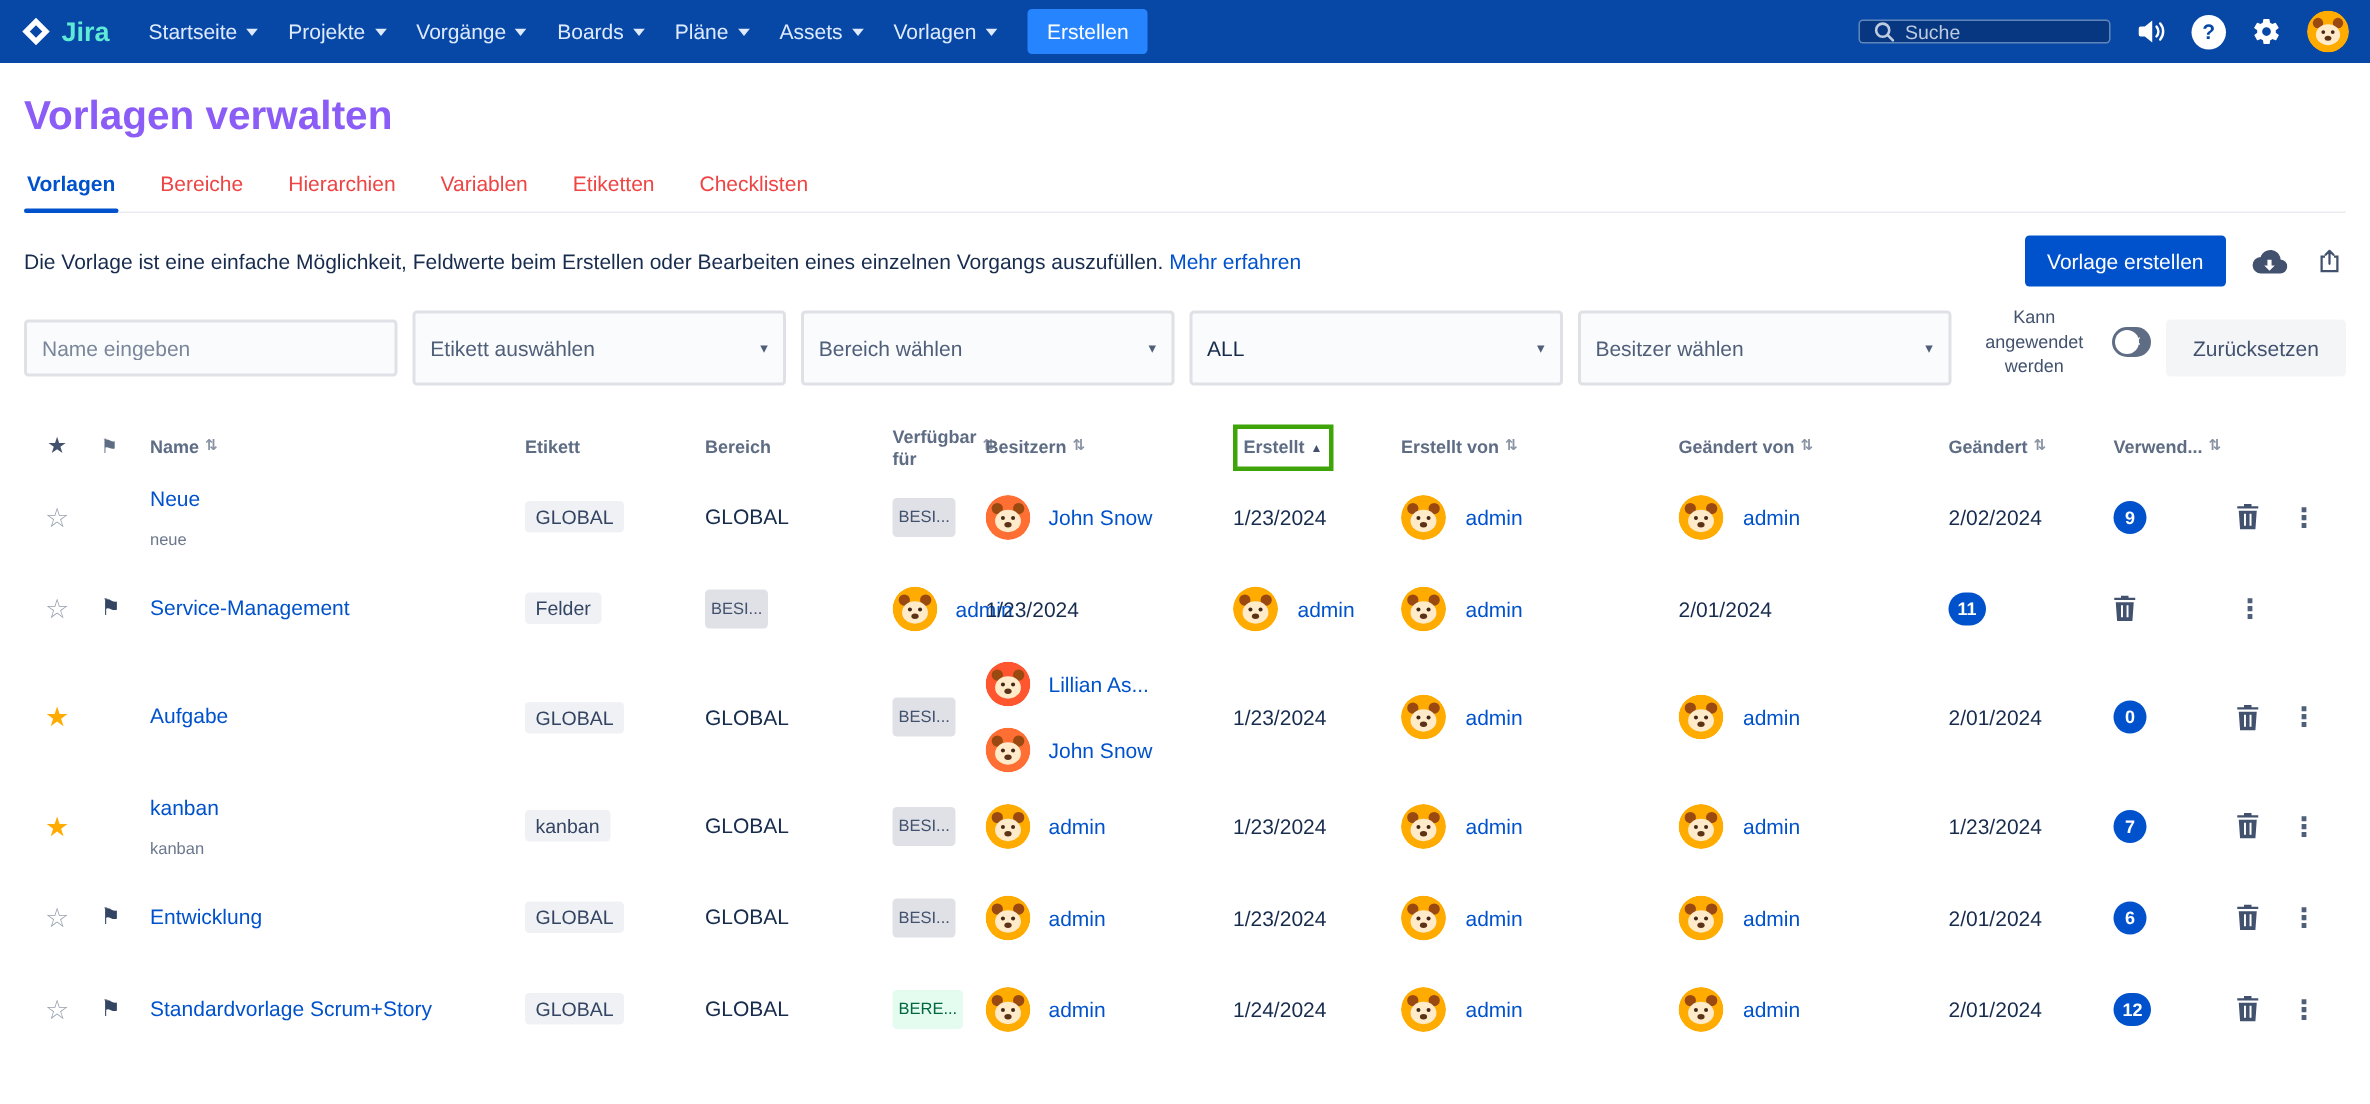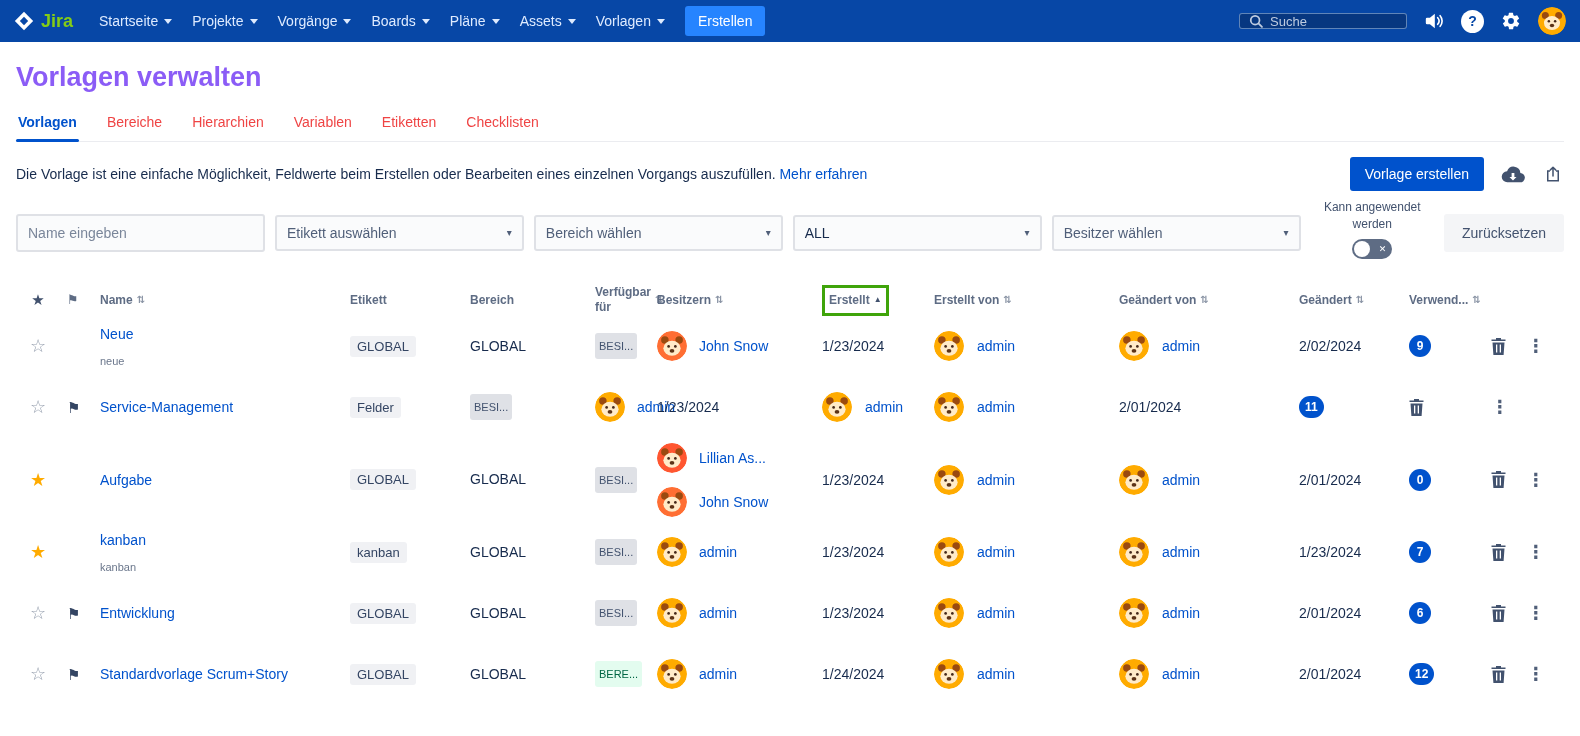--- a/index.html
+++ b/index.html
@@ -1,21 +1,21 @@
 <!DOCTYPE html>
 <html style="--navbar: #0747A6; --accent: #0052CC; --create: #2684FF; --highlight: #3FA40A; --badge: #0052CC; --star: #FFAB00; --loz-green-bg: #E3FCEF; --loz-green-text: #006644;"><head>
 <meta charset="utf-8">
 <style>
   *{margin:0;padding:0;box-sizing:border-box}
   html,body{width:1580px;height:736px;overflow:hidden;background:#fff;
     font-family:"Liberation Sans","DejaVu Sans",sans-serif;color:#172B4D}
 
   
   .navbar{height:42px;background:var(--navbar,#0747A6);display:flex;align-items:center;padding:0 14px}
-  .brand{display:flex;align-items:center;gap:7px;color:#84cc16;font-size:18px;font-weight:700;margin-right:16px;cursor:pointer}
+  .brand{display:flex;align-items:center;gap:7px;color:#5eead4;font-size:18px;font-weight:700;margin-right:16px;cursor:pointer}
   .nav-menu{display:flex;align-items:center}
   .nav-item{display:flex;align-items:center;gap:6px;color:#DEEBFF;font-size:14px;padding:7px 10px;border-radius:3px;cursor:pointer;white-space:nowrap}
   .create-btn{background:var(--create,#2684FF);color:#fff;border:none;font-size:14px;font-weight:500;padding:7px 13px;border-radius:3px;margin-left:10px;cursor:pointer}
   .nav-right{margin-left:auto;display:flex;align-items:center;gap:17px}
   .search-box{display:flex;align-items:center;gap:7px;background:rgba(9,30,66,0.38);border:1px solid rgba(171,199,230,0.55);border-radius:3px;height:16px;padding:0 9px;width:168px}
   .search-box input{background:transparent;border:none;outline:none;color:#fff;font-size:13px;width:100%}
   .search-box input::placeholder{color:#BFCCE0}
   .nav-icon{display:flex;align-items:center;justify-content:center;cursor:pointer}
   .help-circle{width:23px;height:23px;border-radius:50%;background:#fff;color:var(--navbar,#0747A6);font-size:14px;font-weight:700;display:flex;align-items:center;justify-content:center}
   .nav-avatar{width:28px;height:28px;border-radius:50%;overflow:hidden;cursor:pointer}
@@ -33,24 +33,24 @@
   .desc-text{font-size:14px;color:#172B4D}
   .desc-text a{color:var(--accent,#0052CC);text-decoration:none;cursor:pointer}
   .desc-actions{display:flex;align-items:center;gap:15px}
   .primary-btn{background:var(--accent,#0052CC);color:#fff;border:none;font-size:14px;font-weight:500;padding:9px 15px;border-radius:3px;cursor:pointer;white-space:nowrap}
   .icon-btn{background:none;border:none;cursor:pointer;display:flex;align-items:center;padding:2px}
 
   
   .filters{display:flex;align-items:center;gap:10px;padding:16px 16px 0}
   .filter-input{width:250px;height:38px;background:#FAFBFC;border:2px solid #DFE1E6;border-radius:3px;padding:0 10px;font-size:14px;color:#172B4D;outline:none}
   .filter-input::placeholder{color:#7A869A}
-  .filter-select{width:250px;height:36px;background:#FAFBFC;border:2px solid #DFE1E6;border-radius:3px;display:flex;align-items:center;justify-content:space-between;padding:0 10px;font-size:14px;color:#505F79;cursor:pointer}
+  .filter-select{width:250px;height:50px;background:#FAFBFC;border:2px solid #DFE1E6;border-radius:3px;display:flex;align-items:center;justify-content:space-between;padding:0 10px;font-size:14px;color:#505F79;cursor:pointer}
   .filter-select.value{color:#172B4D}
   .sel-chev{color:#505F79;font-size:10px}
-  .toggle-group{margin-left:auto;display:flex;flex-direction:column;align-items:center;gap:6px;width:124px;margin-top:-8px}
+  .toggle-group{margin-left:auto;display:flex;flex-direction:row;align-items:center;gap:6px;width:124px;margin-top:-8px}
   .toggle-label{font-size:12px;color:#42526E;text-align:center;line-height:1.4}
   .toggle{width:40px;height:20px;border-radius:10px;background:#5E6C84;position:relative;cursor:pointer}
   .toggle .knob{position:absolute;left:2px;top:2px;width:16px;height:16px;background:#fff;border-radius:50%}
   .toggle .x-mark{position:absolute;right:6px;top:50%;transform:translateY(-50%);color:#fff;font-size:9px;font-weight:700}
   .reset-btn{height:38px;background:#F4F5F7;border:none;border-radius:3px;font-size:14px;color:#42526E;padding:0 18px;cursor:pointer;white-space:nowrap}
 
   
   .table{margin-top:26px}
   .thead,.trow{display:grid;grid-template-columns:44px 40px 250px 120px 125px 62px 165px 112px 185px 180px 110px 82px 36px 30px;align-items:center;padding-left:16px}
   .th{font-size:12px;font-weight:600;color:#5E6C84;display:flex;align-items:center;gap:4px;cursor:pointer;line-height:1.25}

